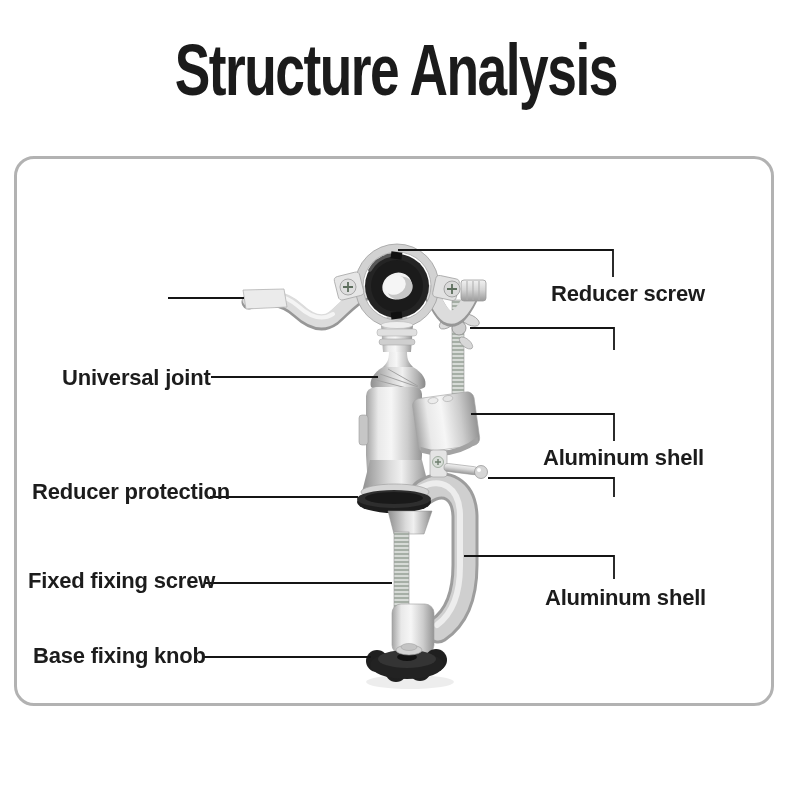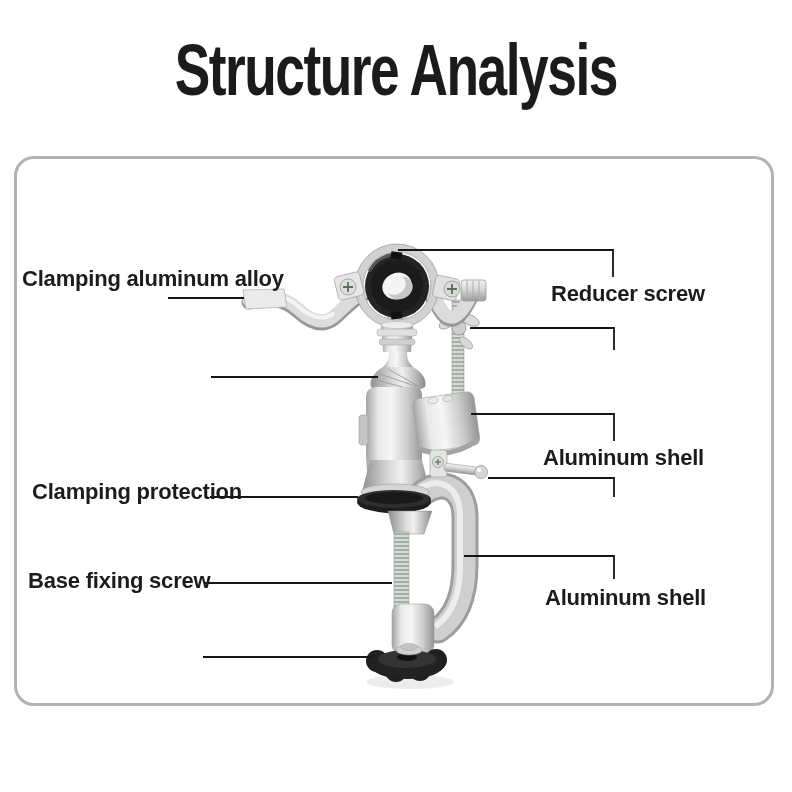--- a/index.html
+++ b/index.html
@@ -176,21 +176,22 @@
       <path d="M205,583 H392"></path>
       <path d="M203,657 H371"></path>
       <path d="M398,250 H613 V277"></path>
       <path d="M470,328 H614 V350"></path>
       <path d="M471,414 H614 V441"></path>
       <path d="M488,478 H614 V497"></path>
       <path d="M464,556 H614 V579"></path>
     </g>
   </svg>
 
-  <div class="lbl" style="left:22px;top:267px">Clamping aluminum alloy</div>
-  <div class="lbl" style="left:32px;top:480px">Clamping protection</div>
-  <div class="lbl" style="left:28px;top:569px">Base fixing screw</div>
+  <div class="lbl" style="left:62px;top:366px">Universal joint</div>
+  <div class="lbl" style="left:32px;top:480px">Reducer protection</div>
+  <div class="lbl" style="left:28px;top:569px">Fixed fixing screw</div>
+  <div class="lbl" style="left:33px;top:644px">Base fixing knob</div>
 
   <div class="lbl" style="left:551px;top:282px">Reducer screw</div>
   <div class="lbl" style="left:543px;top:446px">Aluminum shell</div>
   <div class="lbl" style="left:545px;top:586px">Aluminum shell</div>
 
 </div>
 
 </body></html>

